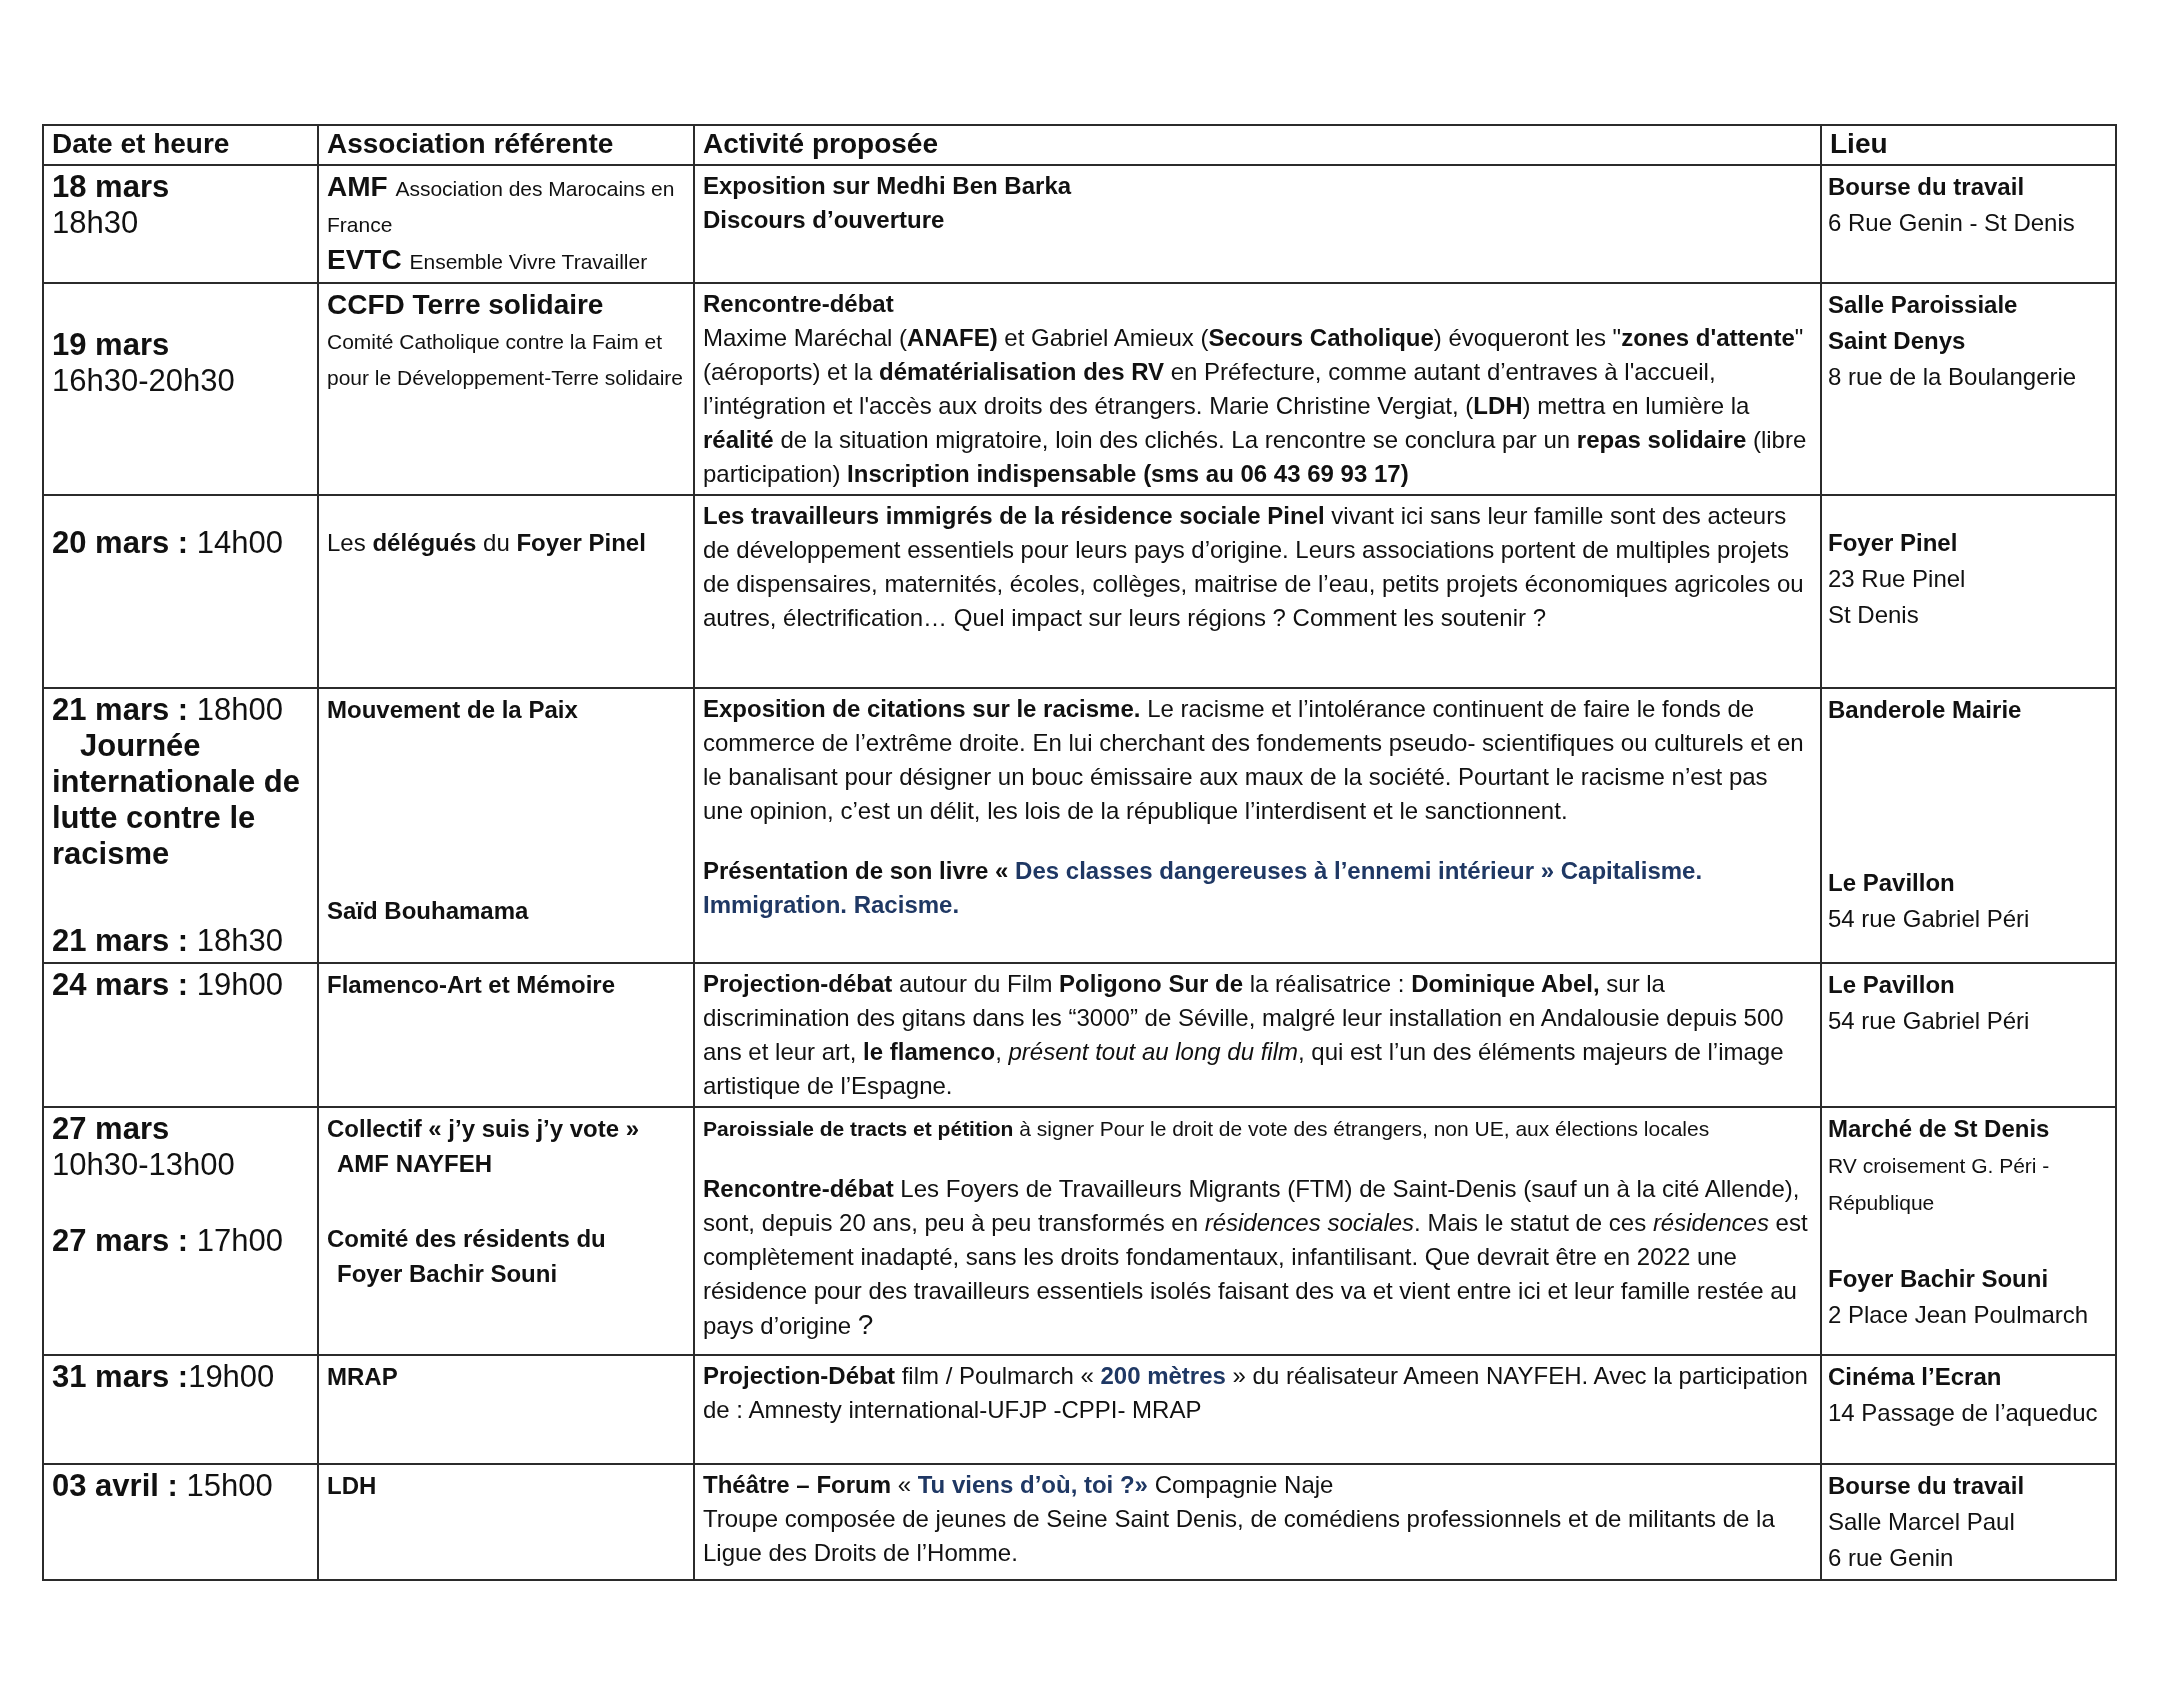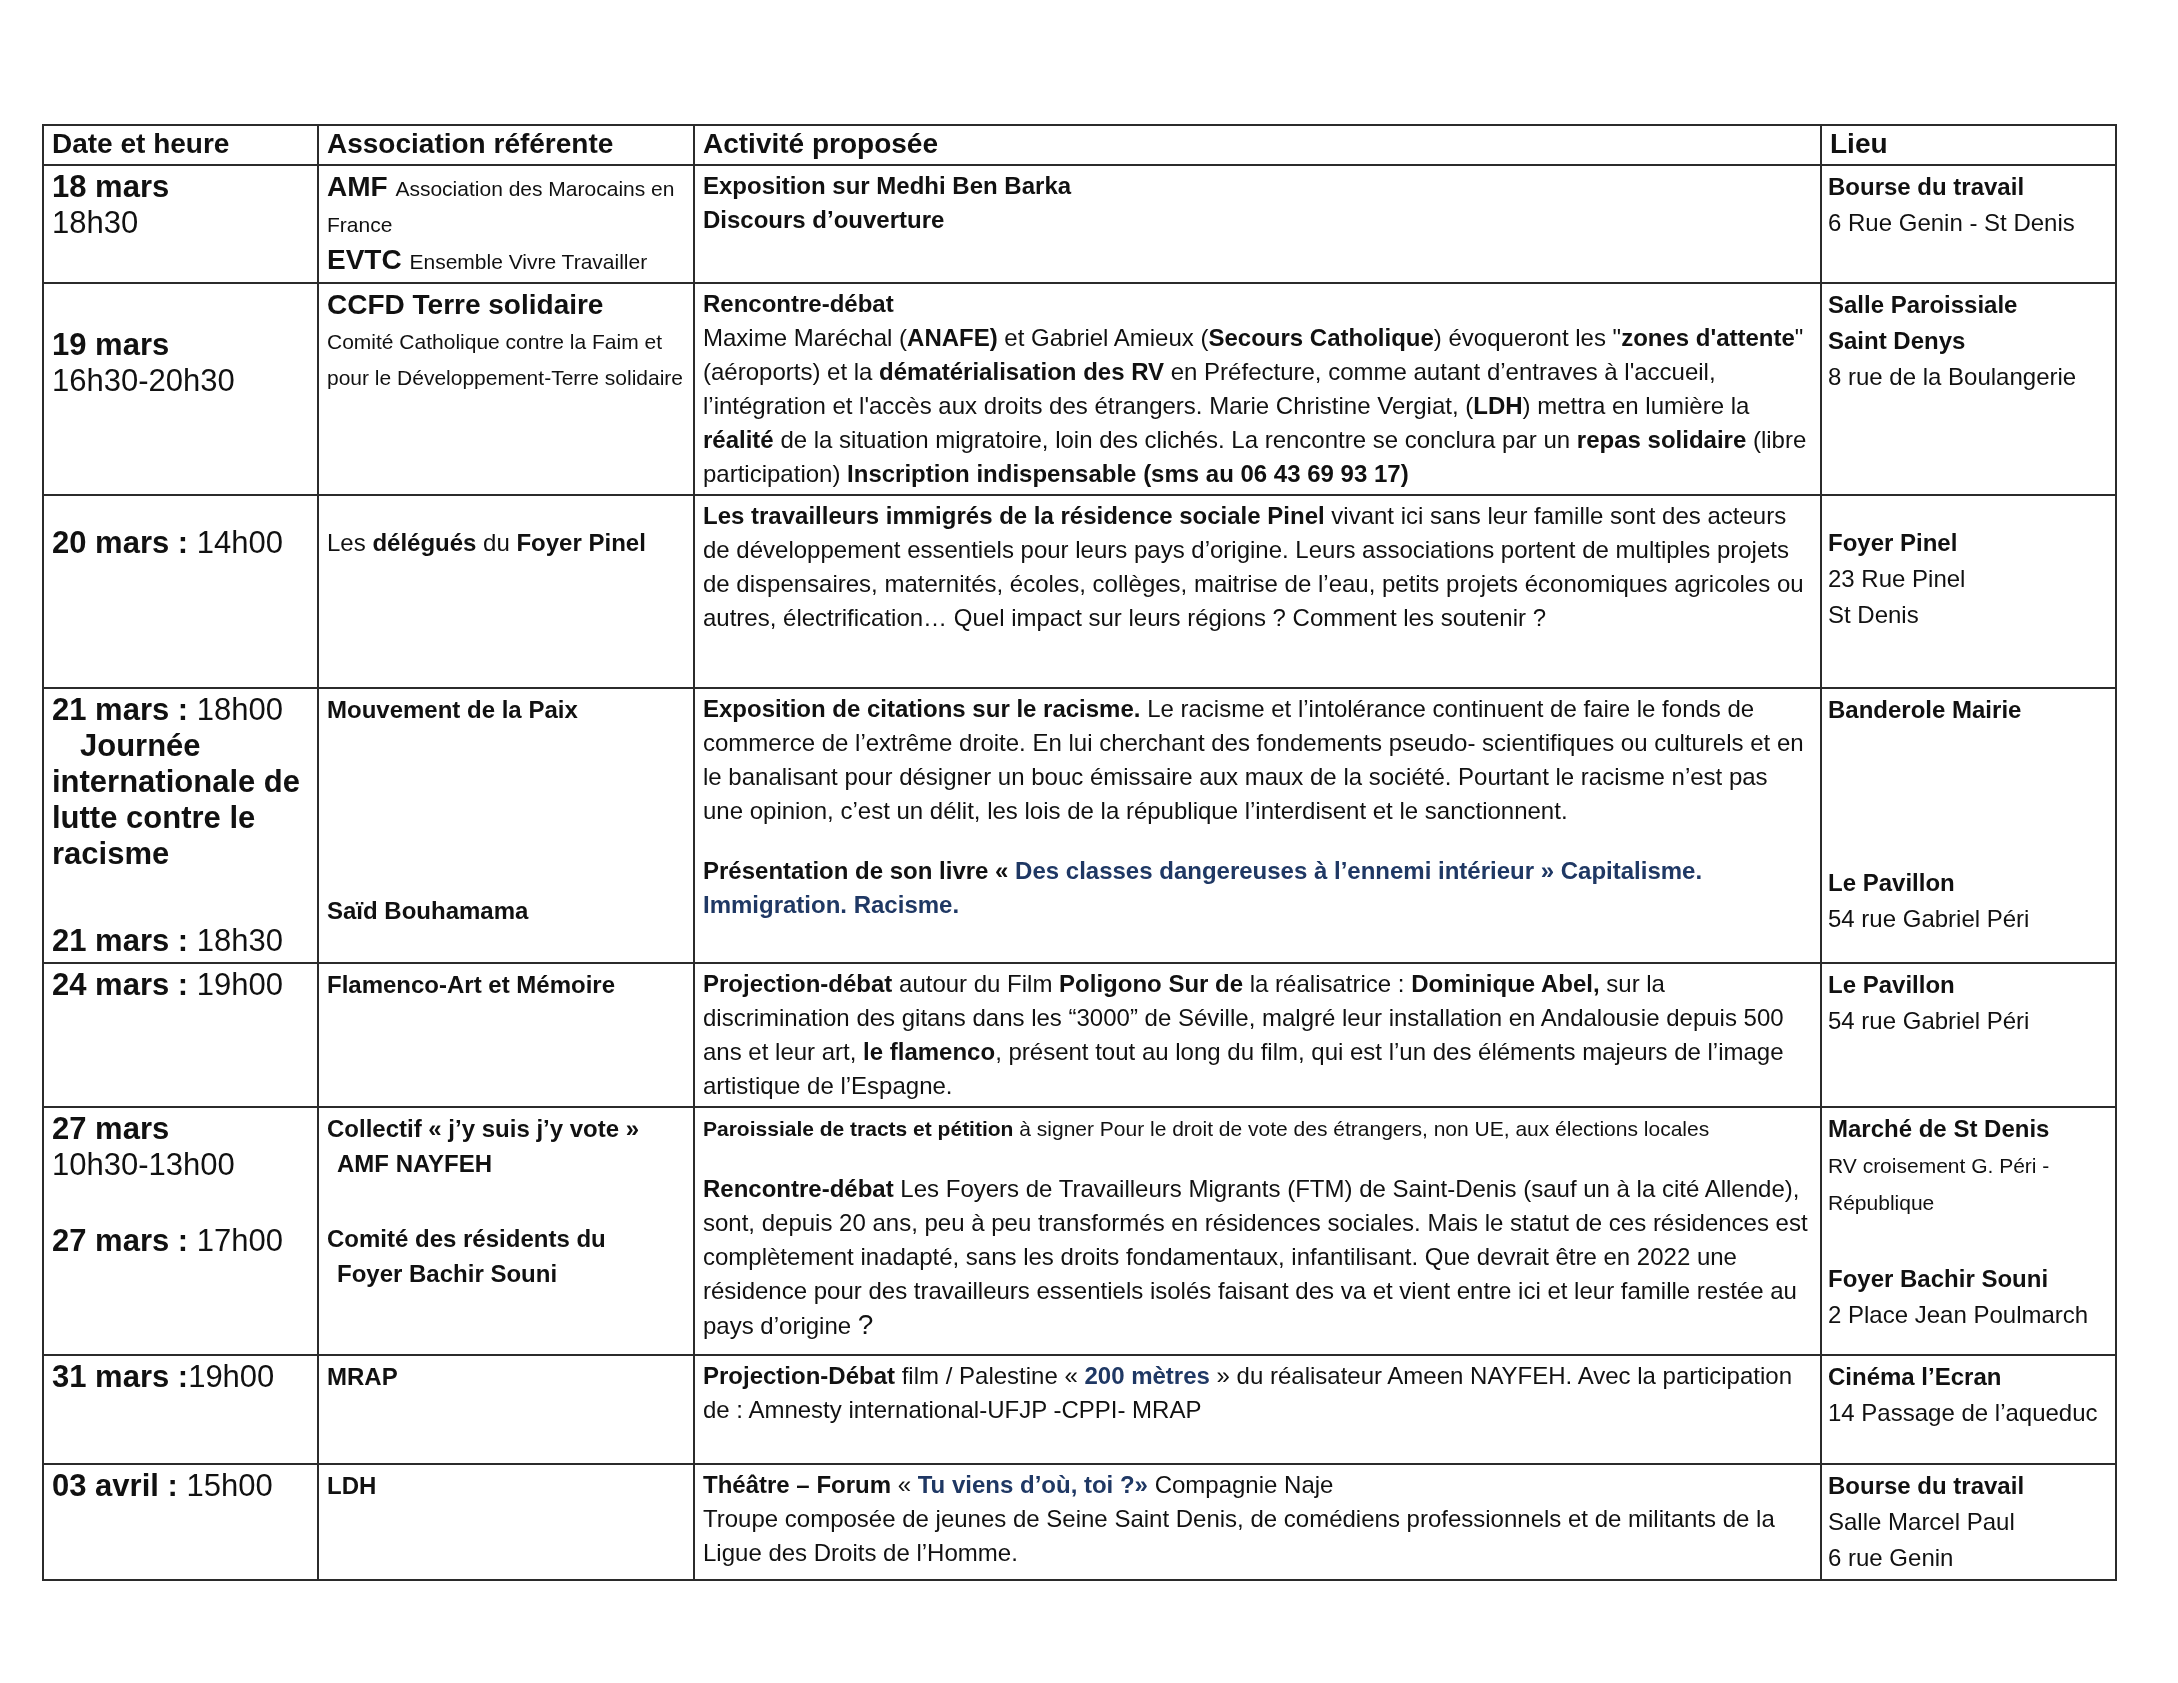--- a/index.html
+++ b/index.html
@@ -21,21 +21,21 @@
   }
   th{font-size:28px;font-weight:bold;height:34px;padding:2px 8px;}
   td{font-size:24px;line-height:34px;}
   td.col1{font-size:31px;line-height:36px;}
   td.col2{font-size:24px;line-height:35px;}
   td.col4{font-size:24px;line-height:36px;padding:3px 6px;}
   tr.r1{height:106px}tr.r2{height:211px}tr.r3{height:193px}tr.r4{height:275px}
   tr.r5{height:143px}tr.r6{height:248px}tr.r7{height:109px}tr.r8{height:112px}
   
   .b{font-weight:bold}
-  .i{}
+  .i{font-style:italic}
   .blue{color:var(--accent-blue,#1F3864)}
   .sm{font-size:21px}
   .lg{font-size:28px}
   
   .g1{margin-top:26px}
   .g2{margin-top:40px}
   .g3{margin-top:51px}
   .g4{margin-top:137px}
   .g5{margin-top:166px}
   .indent{text-indent:28px}
@@ -179,21 +179,21 @@
           </td>
       </tr>
       <tr class="r7">
         <td class="col1">
             <div><span class="b">31 mars :</span><span>19h00</span></div>
           </td>
         <td class="col2">
             <div><span class="b">MRAP</span></div>
           </td>
         <td class="col3">
-            <div><span class="b">Projection-Débat</span><span> film / Palestine « </span><span class="b blue">200 mètres</span><span> » du réalisateur Ameen NAYFEH. Avec la participation de : Amnesty international-UFJP -CPPI- MRAP</span></div>
+            <div><span class="b">Projection-Débat</span><span> film / Poulmarch « </span><span class="b blue">200 mètres</span><span> » du réalisateur Ameen NAYFEH. Avec la participation de : Amnesty international-UFJP -CPPI- MRAP</span></div>
           </td>
         <td class="col4">
             <div><span class="b">Cinéma l’Ecran</span></div>
             <div><span>14 Passage de l’aqueduc</span></div>
           </td>
       </tr>
       <tr class="r8">
         <td class="col1">
             <div><span class="b">03 avril : </span><span>15h00</span></div>
           </td>

